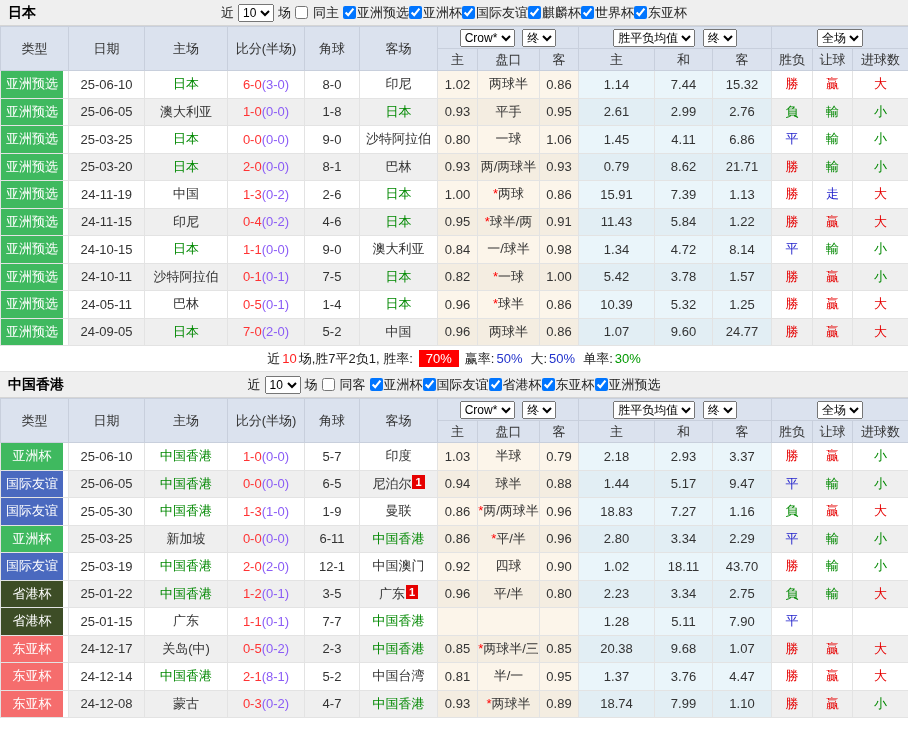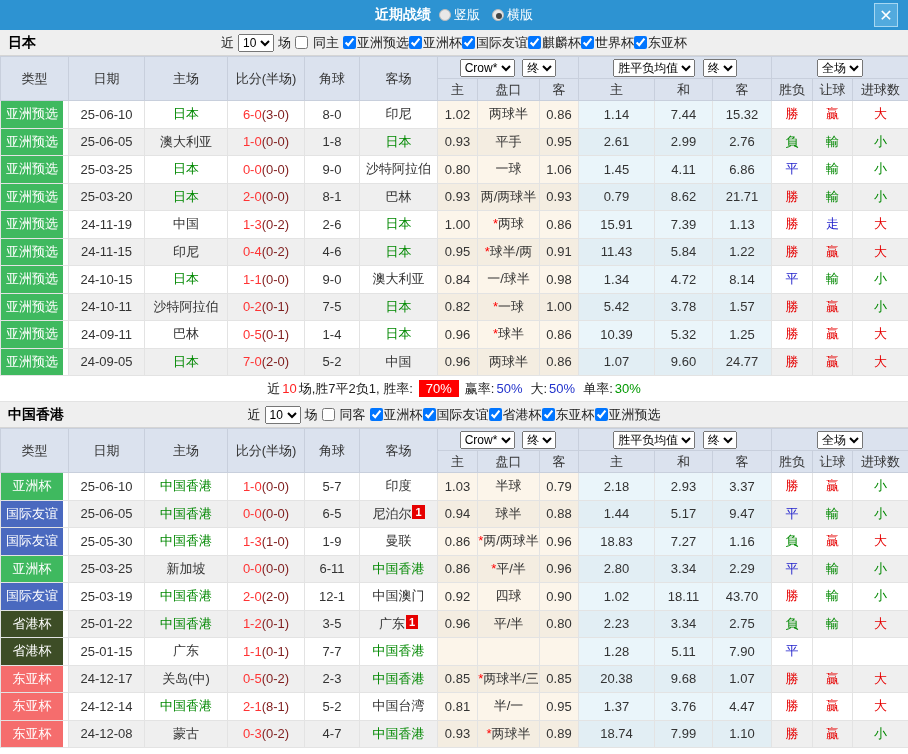--- a/index.html
+++ b/index.html
@@ -60,21 +60,21 @@
   tr.even td.c-odds { background:#f4ede1 !important;margin-top:16px; }
   td.c-avg { background:#eaf5fa !important; }
   tr.even td.c-avg { background:#e2eef4 !important; }
   td.c-type { padding:0; position:relative; background:#fff !important; }
   .tbadge {
     position:absolute; left:0; top:0; bottom:0; right:5px; color:#fff;
     display:flex; align-items:center; justify-content:center; font-size:13px;
   }
   .tm-green { color:#008800; }
   .sc { color:#ff3333; }
-  .hf { color:#7f1d1d;text-align:right; }
+  .hf { color:#8b5cf6;text-align:right; }
   .star { color:#ff0000; }
   .redbadge {
     display:inline-block; background:#e60000; color:#fff; font-size:11px; font-weight:bold;
     padding:0 3px; margin-left:1px; line-height:14px; vertical-align:2px;
   }
 
   
   .summary {
     height:26px; display:flex; align-items:center; justify-content:center; gap:2px;
     font-size:13px; border-bottom:1px solid #e3e3e3; background:#fff; color:#222;
@@ -83,34 +83,20 @@
   .summary .rate-badge { background:#ff0000; color:#fff; padding:1px 7px; margin:0 4px; }
   .summary .blue-txt { color:#2233cc; }
   .summary .green-txt { color:#009900; }
   .summary .seg { margin-left:6px; }
 </style>
 </head>
 <body>
 
 <div class="window">
 
-  <div class="titlebar">
-    <div class="title">近期战绩</div>
-    <div class="radio-group">
-      <span class="radio-opt">
-        <span class="radio-circle"></span>
-        <span>竖版</span>
-      </span>
-      <span class="radio-opt">
-        <span class="radio-circle checked"></span>
-        <span>横版</span>
-      </span>
-    </div>
-    <div class="close-btn">✕</div>
-  </div>
 
   <div class="section-bar">
     <div class="team-name">日本</div>
     <div class="filters">
       <span>近</span>
       <select><option>10</option></select>
       <span>场</span>
       <input type="checkbox" style="">
       <span>同主</span>
       <span class="league-list" style="display:flex;align-items:center;">
@@ -325,38 +311,38 @@
           <td class="c-res" style="color: rgb(34, 34, 204);">平</td>
           <td class="c-res" style="color: rgb(0, 136, 0);">輸</td>
           <td class="c-res" style="color: rgb(0, 136, 0);">小</td>
         </tr>
         <tr class="even">
           <td class="c-type">
             <div class="tbadge" style="background: rgb(63, 185, 95);">亚洲预选</div>
           </td>
           <td>24-10-11</td>
           <td>沙特阿拉伯</td>
-          <td><span class="sc">0-2</span><span class="hf">(0-1)</span></td>
+          <td><span class="sc">0-1</span><span class="hf">(0-1)</span></td>
           <td>7-5</td>
           <td><span class="tm-green">日本</span></td>
           <td class="c-odds">0.82</td>
           <td class="c-odds"><span class="star">*</span>一球</td>
           <td class="c-odds">1.00</td>
           <td class="c-avg">5.42</td>
           <td class="c-avg">3.78</td>
           <td class="c-avg">1.57</td>
           <td class="c-res" style="color: rgb(230, 0, 0);">勝</td>
           <td class="c-res" style="color: rgb(230, 0, 0);">贏</td>
           <td class="c-res" style="color: rgb(0, 136, 0);">小</td>
         </tr>
         <tr class="odd">
           <td class="c-type">
             <div class="tbadge" style="background: rgb(63, 185, 95);">亚洲预选</div>
           </td>
-          <td>24-09-11</td>
+          <td>24-05-11</td>
           <td>巴林</td>
           <td><span class="sc">0-5</span><span class="hf">(0-1)</span></td>
           <td>1-4</td>
           <td><span class="tm-green">日本</span></td>
           <td class="c-odds">0.96</td>
           <td class="c-odds"><span class="star">*</span>球半</td>
           <td class="c-odds">0.86</td>
           <td class="c-avg">10.39</td>
           <td class="c-avg">5.32</td>
           <td class="c-avg">1.25</td>

